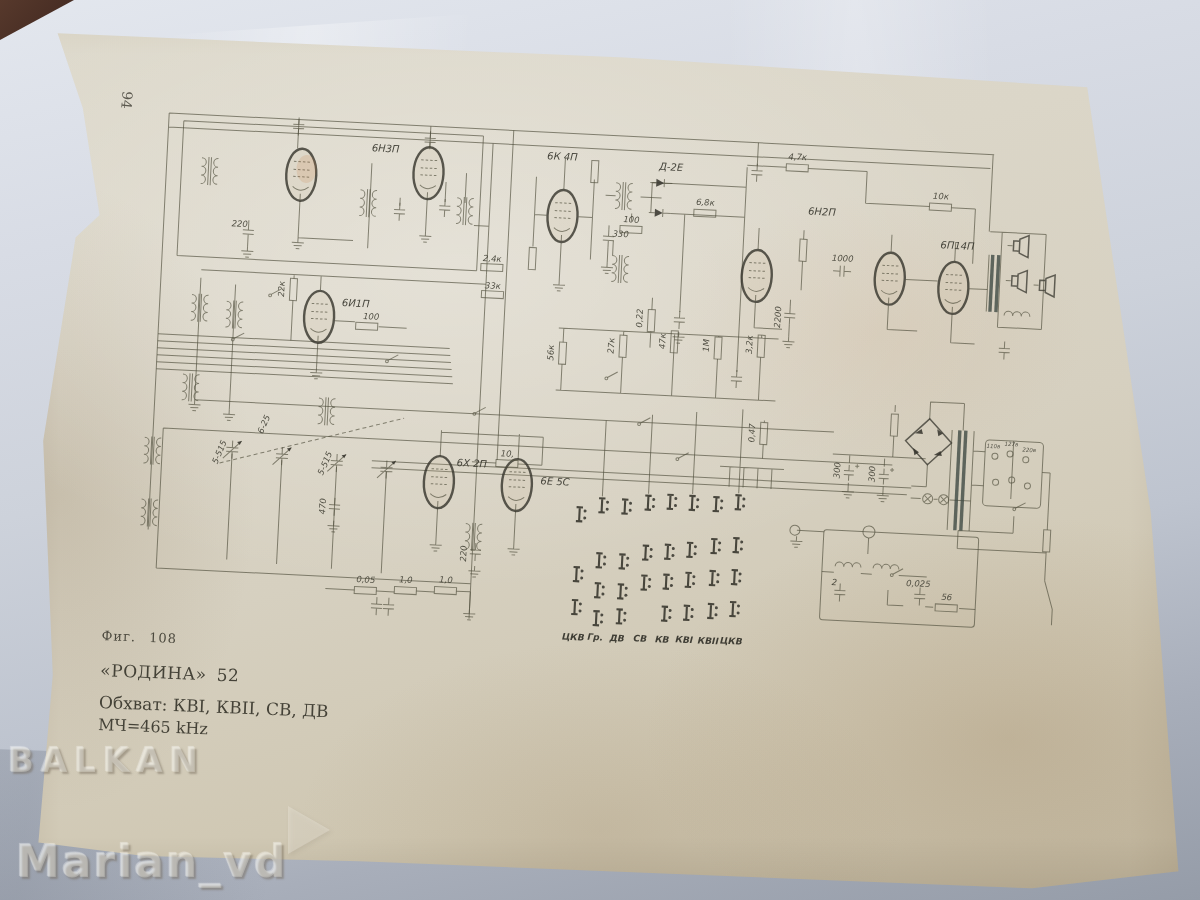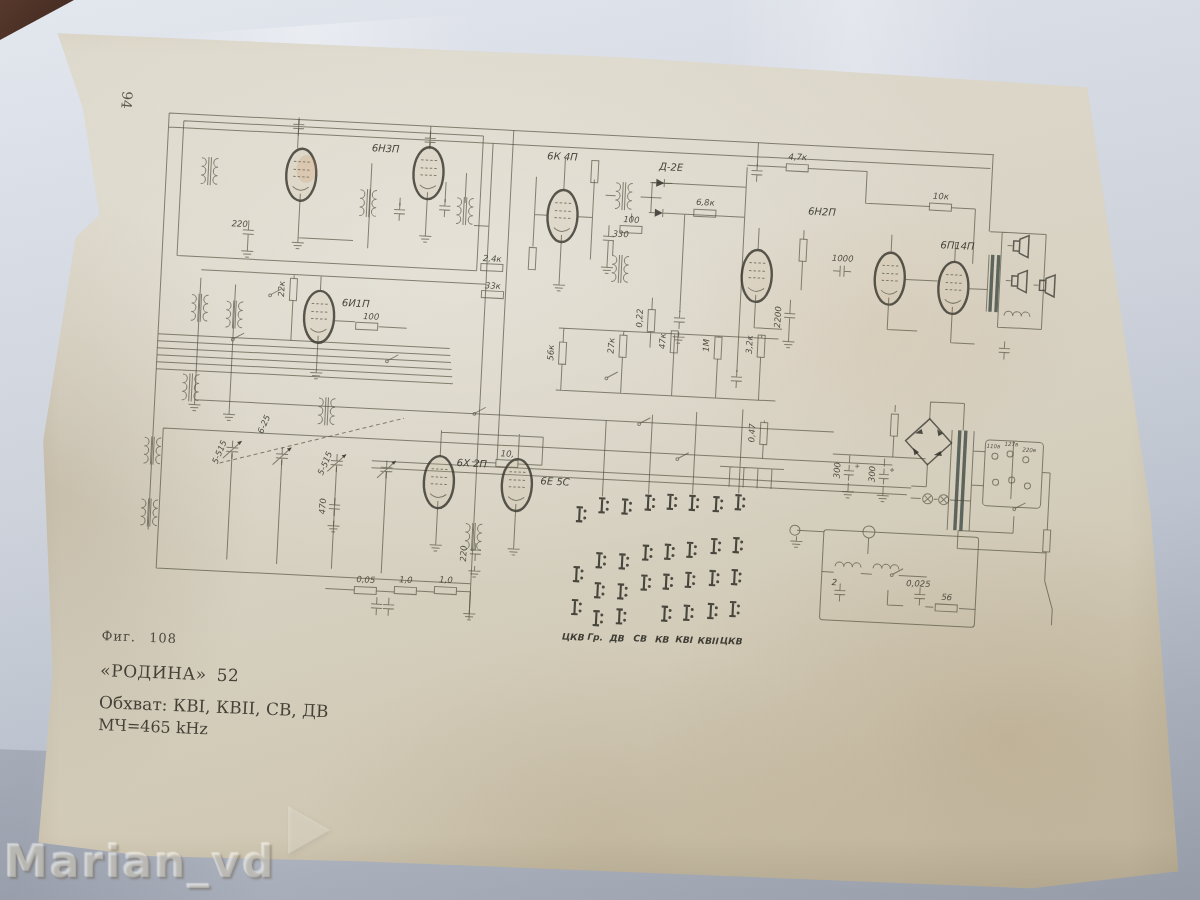--- a/index.html
+++ b/index.html
@@ -50,21 +50,21 @@
   #caption{position:absolute;left:102px;top:628px;transform:rotate(2.3deg);transform-origin:0 0;
     color:#39372d;font-family:"DejaVu Serif",serif;}
   #caption .fig{font-size:13px;letter-spacing:1px;word-spacing:8px;opacity:.88;}
   #caption .model{font-size:17px;margin-top:17px;letter-spacing:.5px;word-spacing:4px;opacity:.92;}
   #caption .bands{font-size:17px;margin-top:12px;opacity:.92;}
   #caption .iff{font-size:16px;margin-top:3px;opacity:.92;}
   .wm{position:absolute;color:rgba(250,248,240,.30);font-weight:bold;pointer-events:none;
     text-shadow:2px 2px 2px rgba(110,100,85,.45),-1px -1px 1px rgba(255,255,255,.4);}
   #wm-balkan{left:8px;top:740px;font-size:34px;letter-spacing:7px;}
   #wm-auction{left:2px;top:758px;font-size:76px;letter-spacing:1px;}
-  #wm-user{left:4px;top:836px;font-size:44px;letter-spacing:2px;text-align:center;}
+  #wm-user{left:16px;top:836px;font-size:44px;letter-spacing:2px;text-align:center;}
   #wm-arrow{position:absolute;left:288px;top:806px;width:0;height:0;pointer-events:none;
     border-top:24px solid transparent;border-bottom:24px solid transparent;
     border-left:42px solid rgba(245,242,232,.30);
     filter:drop-shadow(2px 2px 2px rgba(110,100,85,.4));}
 </style>
 </head>
 <body>
 
 <div id="scene">
   <div class="fold" id="fold1"></div>
@@ -420,15 +420,16 @@
 
   <div id="page-number">94</div>
 
   <div id="caption">
     <div class="fig">Фиг. 108</div>
     <div class="model">«РОДИНА» 52</div>
     <div class="bands">Обхват: КВI, КВII, СВ, ДВ</div>
     <div class="iff">МЧ=465 kHz</div>
   </div>
 
+  <div class="wm" id="wm-balkan">BALKAN</div>
   <div id="wm-arrow"></div>
   <div class="wm" id="wm-user">Marian_vd</div>
 </div>
 
 </body></html>

